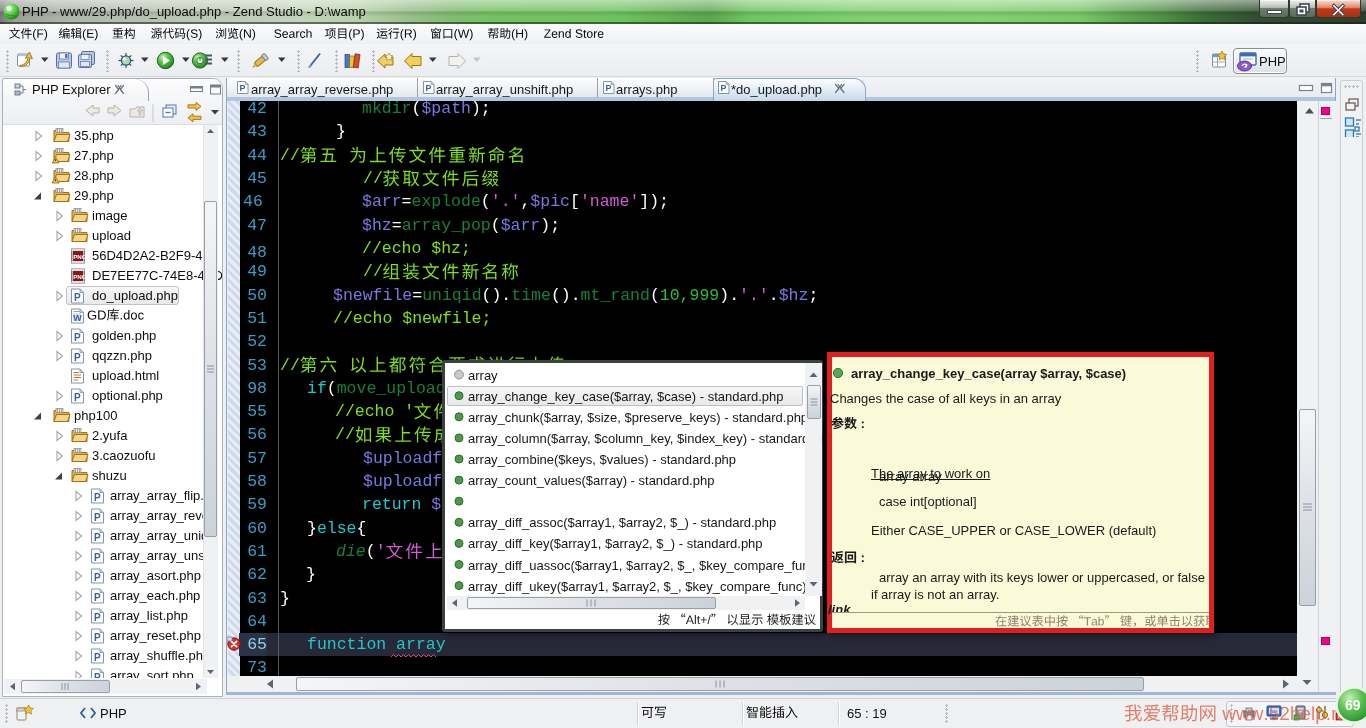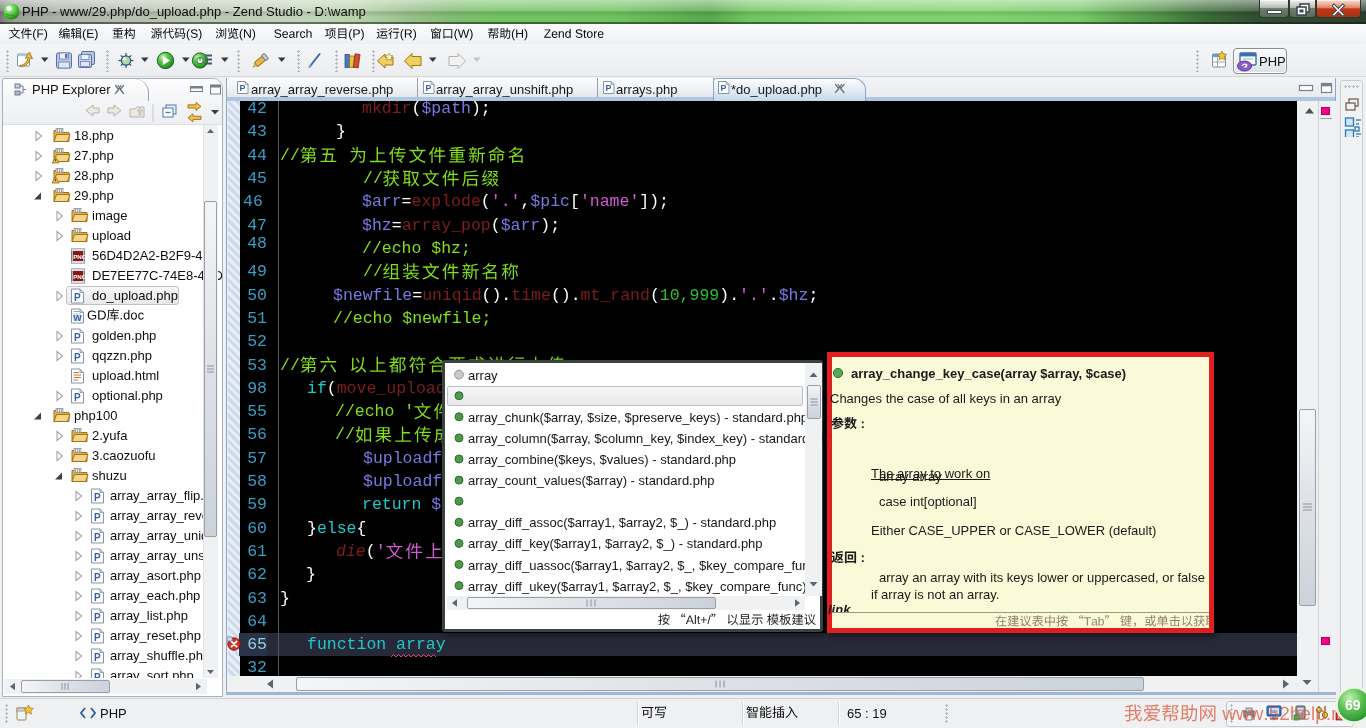--- a/index.html
+++ b/index.html
@@ -20,21 +20,21 @@
 #tabbar{left:0;top:0;width:1108px;height:19px;background:linear-gradient(180deg,#f2f4f6,#e8ebef)}
 #tabband{left:0;top:19px;width:1108px;height:4px;background:#aec6e2}
 .tab{position:absolute;top:0;height:19px;background:linear-gradient(180deg,#fcfdfe 0%,#eff1f4 60%,#e4e8ec 100%);border-right:1px solid #9aa1ab}
 .tabtx{position:absolute;top:4px;font-size:13px;color:#191919;white-space:pre}
 #atab{position:absolute;top:0;height:23px;background:linear-gradient(180deg,#fdfefe,#dfeaf5 55%,#c4d8ec);border:1px solid #8ba5c8;border-bottom:none;border-radius:3px 12px 0 0}
 #edblack{left:1px;top:23px;width:1069px;height:552px;background:#000}
 #annot{position:absolute;left:0;top:0;width:12px;height:552px;background:#d3e0f0;background-image:repeating-linear-gradient(45deg,rgba(255,255,255,.45) 0 3px,rgba(170,190,215,.18) 3px 6px)}
 .lnum{position:absolute;left:12px;width:28px;text-align:right;color:#3b9cc3;height:23.3px;line-height:23.3px}
 #gutline{position:absolute;left:50px;top:0;width:1px;height:552px;background:#585858}
 .cl{position:absolute;height:23.3px;line-height:23.3px;color:#fff}
-.ck{color:#1ec9c9}.cf{color:#7f1d1d}.cv{color:#7879e2}.cs{color:#d45bd4}.cc{color:#82e01a}.cn{color:#2ebe2e}.ci{font-style:italic}
+.ck{color:#1ec9c9}.cf{color:#15803d}.cv{color:#7879e2}.cs{color:#d45bd4}.cc{color:#82e01a}.cn{color:#2ebe2e}.ci{font-style:italic}
 #curline{position:absolute;left:12px;top:532.1px;width:1057px;height:23.3px;background:#272939}
 .sb{position:absolute;background:#f0f1f3}
 .sbthumb{position:absolute;background:linear-gradient(90deg,#f4f5f6,#dfe3e8 45%,#ccd2da);border:1px solid #999fa9;border-radius:2px}
 .sbthumbh{position:absolute;background:linear-gradient(180deg,#f4f5f6,#dfe3e8 45%,#ccd2da);border:1px solid #999fa9;border-radius:2px}
 #acpop{left:442px;top:360px;width:381px;height:272px;background:#fff;border:3px solid #3a433d;border-radius:3px;box-shadow:2px 3px 6px rgba(0,0,0,.5);z-index:10}
 .acrow{position:absolute;left:2px;width:358px;height:21.1px;font-size:13px;color:#161616;white-space:pre;overflow:hidden}
 #docpop{left:827px;top:352px;width:387px;height:281px;background:#fafad8;border:5px solid #e02020;box-shadow:2px 3px 6px rgba(0,0,0,.45);z-index:10}
 .dtx{position:absolute;font-size:13px;color:#1a1a1a;white-space:pre}
 #statusbar{left:0;top:698px;width:1366px;height:30px;background:#eff0f2;border-top:1px solid #cdd0d4}
 .grip{position:absolute;width:3px;background-image:radial-gradient(circle at 1.5px 1.5px,#b9bcbf 1px,transparent 1.2px);background-size:3px 4px}
@@ -233,21 +233,21 @@
       </g>
 <g fill="#f2c14e" stroke="#9c7410" stroke-width=".9">
         <path d="M185 7 l8 0 0 -2.4 5 4 -5 4 0 -2.4 -8 0z" transform="translate(0,-3.2)"></path>
         <path d="M198 13 l-8 0 0 -2.4 -5 4 5 4 0 -2.4 8 0z" transform="translate(0,2.2)"></path>
       </g>
 <path d="M208 9 l8 0 -4 4.5z" fill="#3a3f46"></path>
 </svg>
     <div class="abs" style="left:0;top:45px;width:219px;height:1px;background:#dcdee2"></div>
   </div>
 <div id="ptree" class="abs">
-    <div class="trow" style="left:71px;top:1px">18.php</div>
+    <div class="trow" style="left:71px;top:1px">35.php</div>
     <div class="trow" style="left:71px;top:21px">27.php</div>
     <div class="trow" style="left:71px;top:41px">28.php</div>
     <div class="trow" style="left:71px;top:61px">29.php</div>
     <div class="trow" style="left:89px;top:81px">image</div>
     <div class="trow" style="left:89px;top:101px">upload</div>
     <div class="trow" style="left:89px;top:121px">56D4D2A2-B2F9-47B</div>
     <div class="trow" style="left:89px;top:141px">DE7EE77C-74E8-4BD</div>
     <div class="abs" style="left:63px;top:161px;width:113px;height:19px;background:linear-gradient(180deg,#f8f8f8,#e8e8ea);border:1px solid #bfc3c9;border-radius:3px"></div>
     <div class="trow" style="left:89px;top:161px">do_upload.php</div>
     <div class="trow" style="left:89px;top:201px">golden.php</div>
@@ -555,39 +555,39 @@
     </g>
   </svg>
 <div class="abs" style="left:227px;top:101px;width:1069px;height:575px;overflow:hidden">
     <div class="abs" style="left:0;top:0;width:1069px;height:575px">
       <div class="lnum mono abs" style="top:-3.9px;">42</div>
       <div class="lnum mono abs" style="top:19.4px;">43</div>
       <div class="lnum mono abs" style="top:42.8px;">44</div>
       <div class="lnum mono abs" style="top:66.0px;">45</div>
       <div class="lnum mono abs" style="top:89.3px;text-align:center;">46</div>
       <div class="lnum mono abs" style="top:112.7px;">47</div>
-      <div class="lnum mono abs" style="top:131px;">48</div>
+      <div class="lnum mono abs" style="top:140px;">48</div>
       <div class="lnum mono abs" style="top:159.2px;">49</div>
       <div class="lnum mono abs" style="top:182.6px;">50</div>
       <div class="lnum mono abs" style="top:205.9px;">51</div>
       <div class="lnum mono abs" style="top:229.2px;">52</div>
       <div class="lnum mono abs" style="top:252.5px;">53</div>
       <div class="lnum mono abs" style="top:275.8px;">98</div>
       <div class="lnum mono abs" style="top:299.1px;">55</div>
       <div class="lnum mono abs" style="top:322.4px;">56</div>
       <div class="lnum mono abs" style="top:345.7px;">57</div>
       <div class="lnum mono abs" style="top:369.0px;">58</div>
       <div class="lnum mono abs" style="top:392.3px;">59</div>
       <div class="lnum mono abs" style="top:415.6px;">60</div>
       <div class="lnum mono abs" style="top:438.9px;">61</div>
       <div class="lnum mono abs" style="top:462.1px;">62</div>
       <div class="lnum mono abs" style="top:485.5px;">63</div>
       <div class="lnum mono abs" style="top:508.8px;">64</div>
       <div class="lnum mono abs" style="top:532.0px;background:#2a3347;color:#8fd0e8;">65</div>
-      <div class="lnum mono abs" style="top:555.4px;">32</div>
+      <div class="lnum mono abs" style="top:555.4px;">73</div>
     </div>
   </div>
 <div class="abs" style="left:0;top:0;width:1366px;height:728px;clip-path:inset(101px 70px 52px 280px)">
     <div class="cl mono" style="left:362px;top:97.1px"><span class="cf">mkdir</span>(<span class="cv">$path</span>);</div>
     <div class="cl mono" style="left:336px;top:120.4px">}</div>
     <div class="cl mono" style="left:362px;top:190.3px"><span class="cv">$arr</span>=<span class="cf">explode</span>(<span class="cs">'.'</span>,<span class="cv">$pic</span>[<span class="cs">'name'</span>]);</div>
     <div class="cl mono" style="left:362px;top:213.7px"><span class="cv">$hz</span>=<span class="cf">array_pop</span>(<span class="cv">$arr</span>);</div>
     <div class="cl mono" style="left:333px;top:283.6px"><span class="cv">$newfile</span>=<span class="cf">uniqid</span>().<span class="cf">time</span>().<span class="cf">mt_rand</span>(<span class="cn">10,999</span>).<span class="cs">'.'</span>.<span class="cv">$hz</span>;</div>
     <div class="cl mono" style="left:307px;top:376.8px"><span class="ck">if</span>(<span class="cf">move_uploaded_file</span>(<span class="cv">$pic</span>[<span class="cs">'tmp_name'</span>],<span class="cv">$newpath</span>)){</div>
     <div class="cl mono" style="left:363px;top:446.7px"><span class="cv">$uploadfile</span>=<span class="cv">$newpath</span>;</div>
@@ -660,20 +660,21 @@
         <line x1="12" y1="27" x2="15" y2="27"></line>
         <rect x="11" y="30" width="4" height="4"></rect>
         <line x1="12" y1="37" x2="17" y2="37"></line>
         <line x1="12" y1="40" x2="15" y2="40"></line>
       </g>
     </svg>
 </div>
 <div id="acpop" class="abs">
     <div class="acrow" style="left:23px;top:1.6px;line-height:21px">array</div>
     <div class="abs" style="left:2px;top:22.7px;width:356px;height:20px;background:linear-gradient(180deg,#f7f7f7,#e7e8ea);border:1px solid #bcbfc4;border-radius:2px"></div>
+    <div class="acrow" style="left:23px;top:22.7px;line-height:21px">array_change_key_case($array, $case) - standard.php</div>
     <div class="acrow" style="left:23px;top:43.8px;line-height:21px">array_chunk($array, $size, $preserve_keys) - standard.php</div>
     <div class="acrow" style="left:23px;top:64.9px;line-height:21px">array_column($array, $column_key, $index_key) - standard.php</div>
     <div class="acrow" style="left:23px;top:86.0px;line-height:21px">array_combine($keys, $values) - standard.php</div>
     <div class="acrow" style="left:23px;top:107.1px;line-height:21px">array_count_values($array) - standard.php</div>
     <div class="acrow" style="left:23px;top:149.3px;line-height:21px">array_diff_assoc($array1, $array2, $_) - standard.php</div>
     <div class="acrow" style="left:23px;top:170.4px;line-height:21px">array_diff_key($array1, $array2, $_) - standard.php</div>
     <div class="acrow" style="left:23px;top:191.5px;line-height:21px">array_diff_uassoc($array1, $array2, $_, $key_compare_func) - standard.php</div>
     <div class="acrow" style="left:23px;top:212.6px;line-height:21px">array_diff_ukey($array1, $array2, $_, $key_compare_func) - standard.php</div>
     <svg class="abs" style="left:0;top:0" width="377" height="268">
       <circle cx="14" cy="11.6" r="4.4" fill="#c8c8cc" stroke="#909298"></circle>

